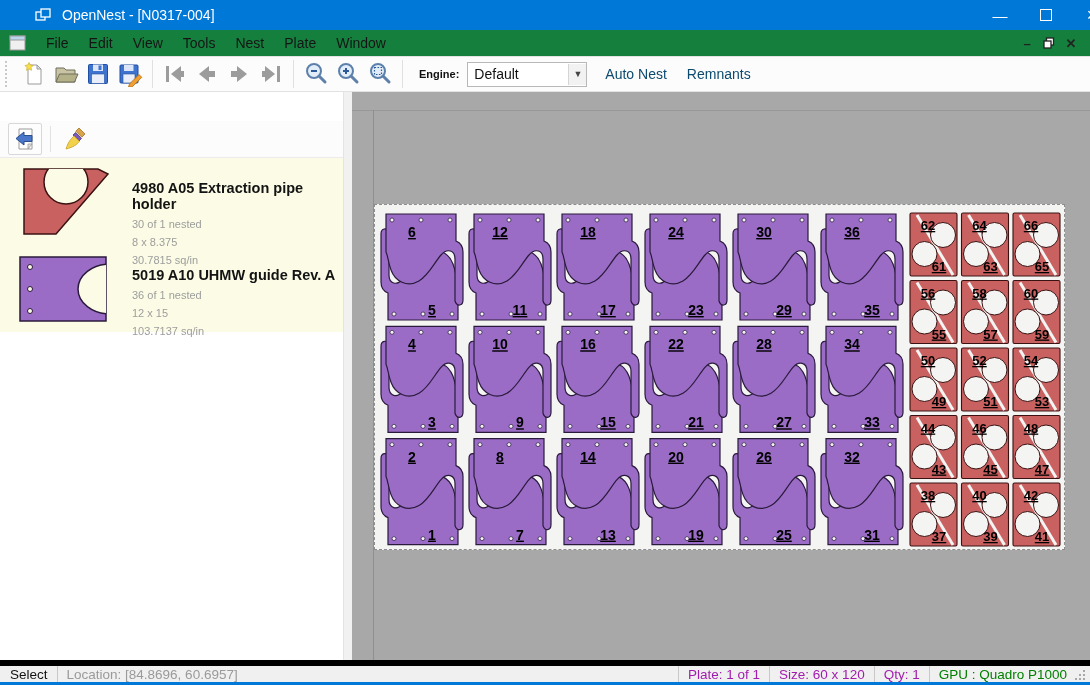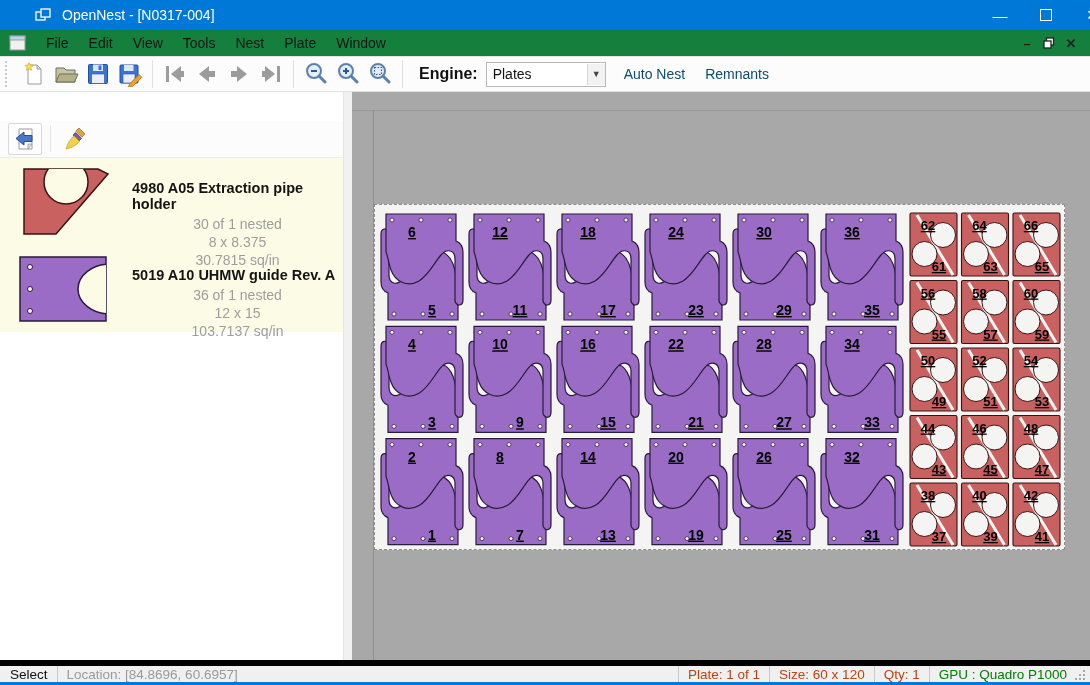--- a/index.html
+++ b/index.html
@@ -19,56 +19,56 @@
   .menubar{position:absolute;left:0;top:30px;width:1090px;height:27px;background:#15803d;border-bottom:1px solid #e3e3e3;display:flex;align-items:center;box-sizing:border-box;}
   .mdi-icon{width:18px;height:16px;margin-left:9px;margin-right:9px;}
   .menu-item{padding:0 10px;font-size:14px;color:#151515;line-height:26px;}
   .mdi-btns{margin-left:auto;display:flex;align-items:center;margin-right:8px;}
   .mdi-btn{width:22px;height:20px;display:flex;align-items:center;justify-content:center;color:#222;font-weight:bold;font-size:13px;}
   
   .toolbar{position:absolute;left:0;top:57px;width:1090px;height:35px;background:#fcfcfc;border-bottom:1px solid #e2e2e2;display:flex;align-items:center;box-sizing:border-box;}
   .grip{width:3px;height:26px;border-left:2px dotted #c9c9c9;margin-left:5px;margin-right:8px;}
   .tb-btn{width:32px;height:30px;display:flex;align-items:center;justify-content:center;}
   .tb-sep{width:1px;height:28px;background:#e0e0e0;margin:0 6px;}
-  .engine-label{font-size:16px;font-weight:bold;color:#111;margin-left:10px;}
+  .engine-label{font-size:11px;font-weight:bold;color:#111;margin-left:10px;}
   .engine-combo{margin-left:8px;width:118px;height:23px;background:#fff;border:1px solid #b8b8b8;display:flex;align-items:center;font-size:14px;color:#111;}
   .engine-combo .val{flex:1;padding-left:6px;}
   .engine-combo .dd{width:17px;height:21px;background:#f2f2f2;border-left:1px solid #d5d5d5;display:flex;align-items:center;justify-content:center;font-size:9px;color:#444;}
   .tb-text-btn{font-size:14px;color:#0c4a6e;padding:0 10px;line-height:30px;}
   
   .sidebar{position:absolute;left:0;top:92px;width:352px;height:568px;background:#fff;box-sizing:border-box;}
   .tabstrip{position:absolute;left:0;top:0;width:352px;height:29px;background:#fbfbfb;border-bottom:1px solid #d9d9d9;box-sizing:border-box;}
   .tab{position:absolute;top:3px;height:26px;line-height:25px;text-align:center;font-size:14px;color:#222;background:#f0f0f0;border:1px solid #d9d9d9;box-sizing:border-box;}
   .tab.active{top:0;height:29px;line-height:29px;background:#fff;border-bottom:1px solid #fff;z-index:2;}
   .tab-plates{left:2px;width:101px;}
   .tab-drawings{left:103px;width:100px;}
   .side-toolbar{position:absolute;left:0;top:29px;width:343px;height:37px;background:#fcfcfc;display:flex;align-items:center;border-bottom:1px solid #ececec;box-sizing:border-box;}
   .side-btn{width:32px;height:30px;margin-left:8px;display:flex;align-items:center;justify-content:center;border:1px solid #d8d8d8;border-radius:2px;background:#fdfdfd;}
   .side-btn.flat{border-color:transparent;background:transparent;}
   .side-sep{width:1px;height:26px;background:#e2e2e2;margin-left:8px;}
   .drawing-list{position:absolute;left:0;top:66px;width:343px;}
   .drawing-item{display:flex;background:#fcfce6;height:87px;}
   .thumb{width:132px;display:flex;align-items:center;justify-content:center;}
   .d-info{flex:1;padding-top:22px;}
   .d-title{font-size:14.5px;font-weight:bold;color:#141414;margin-bottom:3px;}
-  .d-line{font-size:14px;color:#9d9d9d;line-height:18px;text-align:center;}
+  .d-line{font-size:11px;color:#9d9d9d;line-height:18px;}
   .side-scroll{position:absolute;right:0;top:0;width:9px;height:568px;background:#f1f1f1;border-left:1px solid #e4e4e4;box-sizing:border-box;}
   
   .canvas{position:absolute;left:352px;top:92px;width:738px;height:568px;background:#a8a8a8;overflow:hidden;}
   .guide-h{position:absolute;left:0;top:18px;width:738px;height:1px;background:#989898;}
   .guide-v{position:absolute;left:21px;top:18px;width:1px;height:550px;background:#8f8f8f;}
   .plate{position:absolute;left:22px;top:112px;width:691px;height:346px;background:#f4f4f2;border:1px dashed #8d8d8d;box-sizing:border-box;}
   .plate svg{display:block;}
   
   .statusbar{position:absolute;left:0;top:660px;width:1090px;height:25px;background:#f0f0f0;border-top:6px solid #000000;border-bottom:3px solid #0078d7;box-sizing:border-box;display:flex;align-items:center;font-size:13.5px;}
   .sb-sep{width:1px;height:16px;background:#c9c9c9;margin:0 9px;}
   .sb-mode{margin-left:10px;color:#111;}
   .sb-loc{color:#9a9a9a;}
   .sb-right{margin-left:auto;display:flex;align-items:center;}
-  .sb-item{color:#c2410c;}
+  .sb-item{color:#a21caf;}
   .sb-gpu{color:#008000;}
   .sb-grip{width:14px;height:14px;margin:0 3px 0 6px;align-self:flex-end;}
 </style>
 </head>
 <body>
 
 <div class="titlebar">
   <span class="appicon">
     <svg width="18" height="18" viewBox="0 0 18 18">
       <rect x="2" y="6" width="9" height="8" fill="none" stroke="#fff" stroke-width="1.3"></rect>
@@ -190,21 +190,21 @@
       <circle cx="11" cy="10" r="7" fill="#e3edf8" stroke="#5c80ab" stroke-width="2"></circle>
       <path d="M16 15l6 6" stroke="#5c80ab" stroke-width="3" stroke-linecap="round"></path>
       <rect x="7.5" y="6.5" width="7" height="7" fill="none" stroke="#2a5a9a" stroke-width="1.2" stroke-dasharray="1.6,1.4"></rect>
     </svg>
   </div>
 
   <div class="tb-sep"></div>
 
   <span class="engine-label">Engine:</span>
   <div class="engine-combo">
-    <span class="val">Plates</span>
+    <span class="val">Default</span>
     <span class="dd">▼</span>
   </div>
   <span class="tb-text-btn" style="margin-left:8px;">Auto Nest</span>
   <span class="tb-text-btn">Remnants</span>
 </div>
 
 <div class="sidebar">
 
   <div class="side-toolbar">
     <div class="side-btn">

